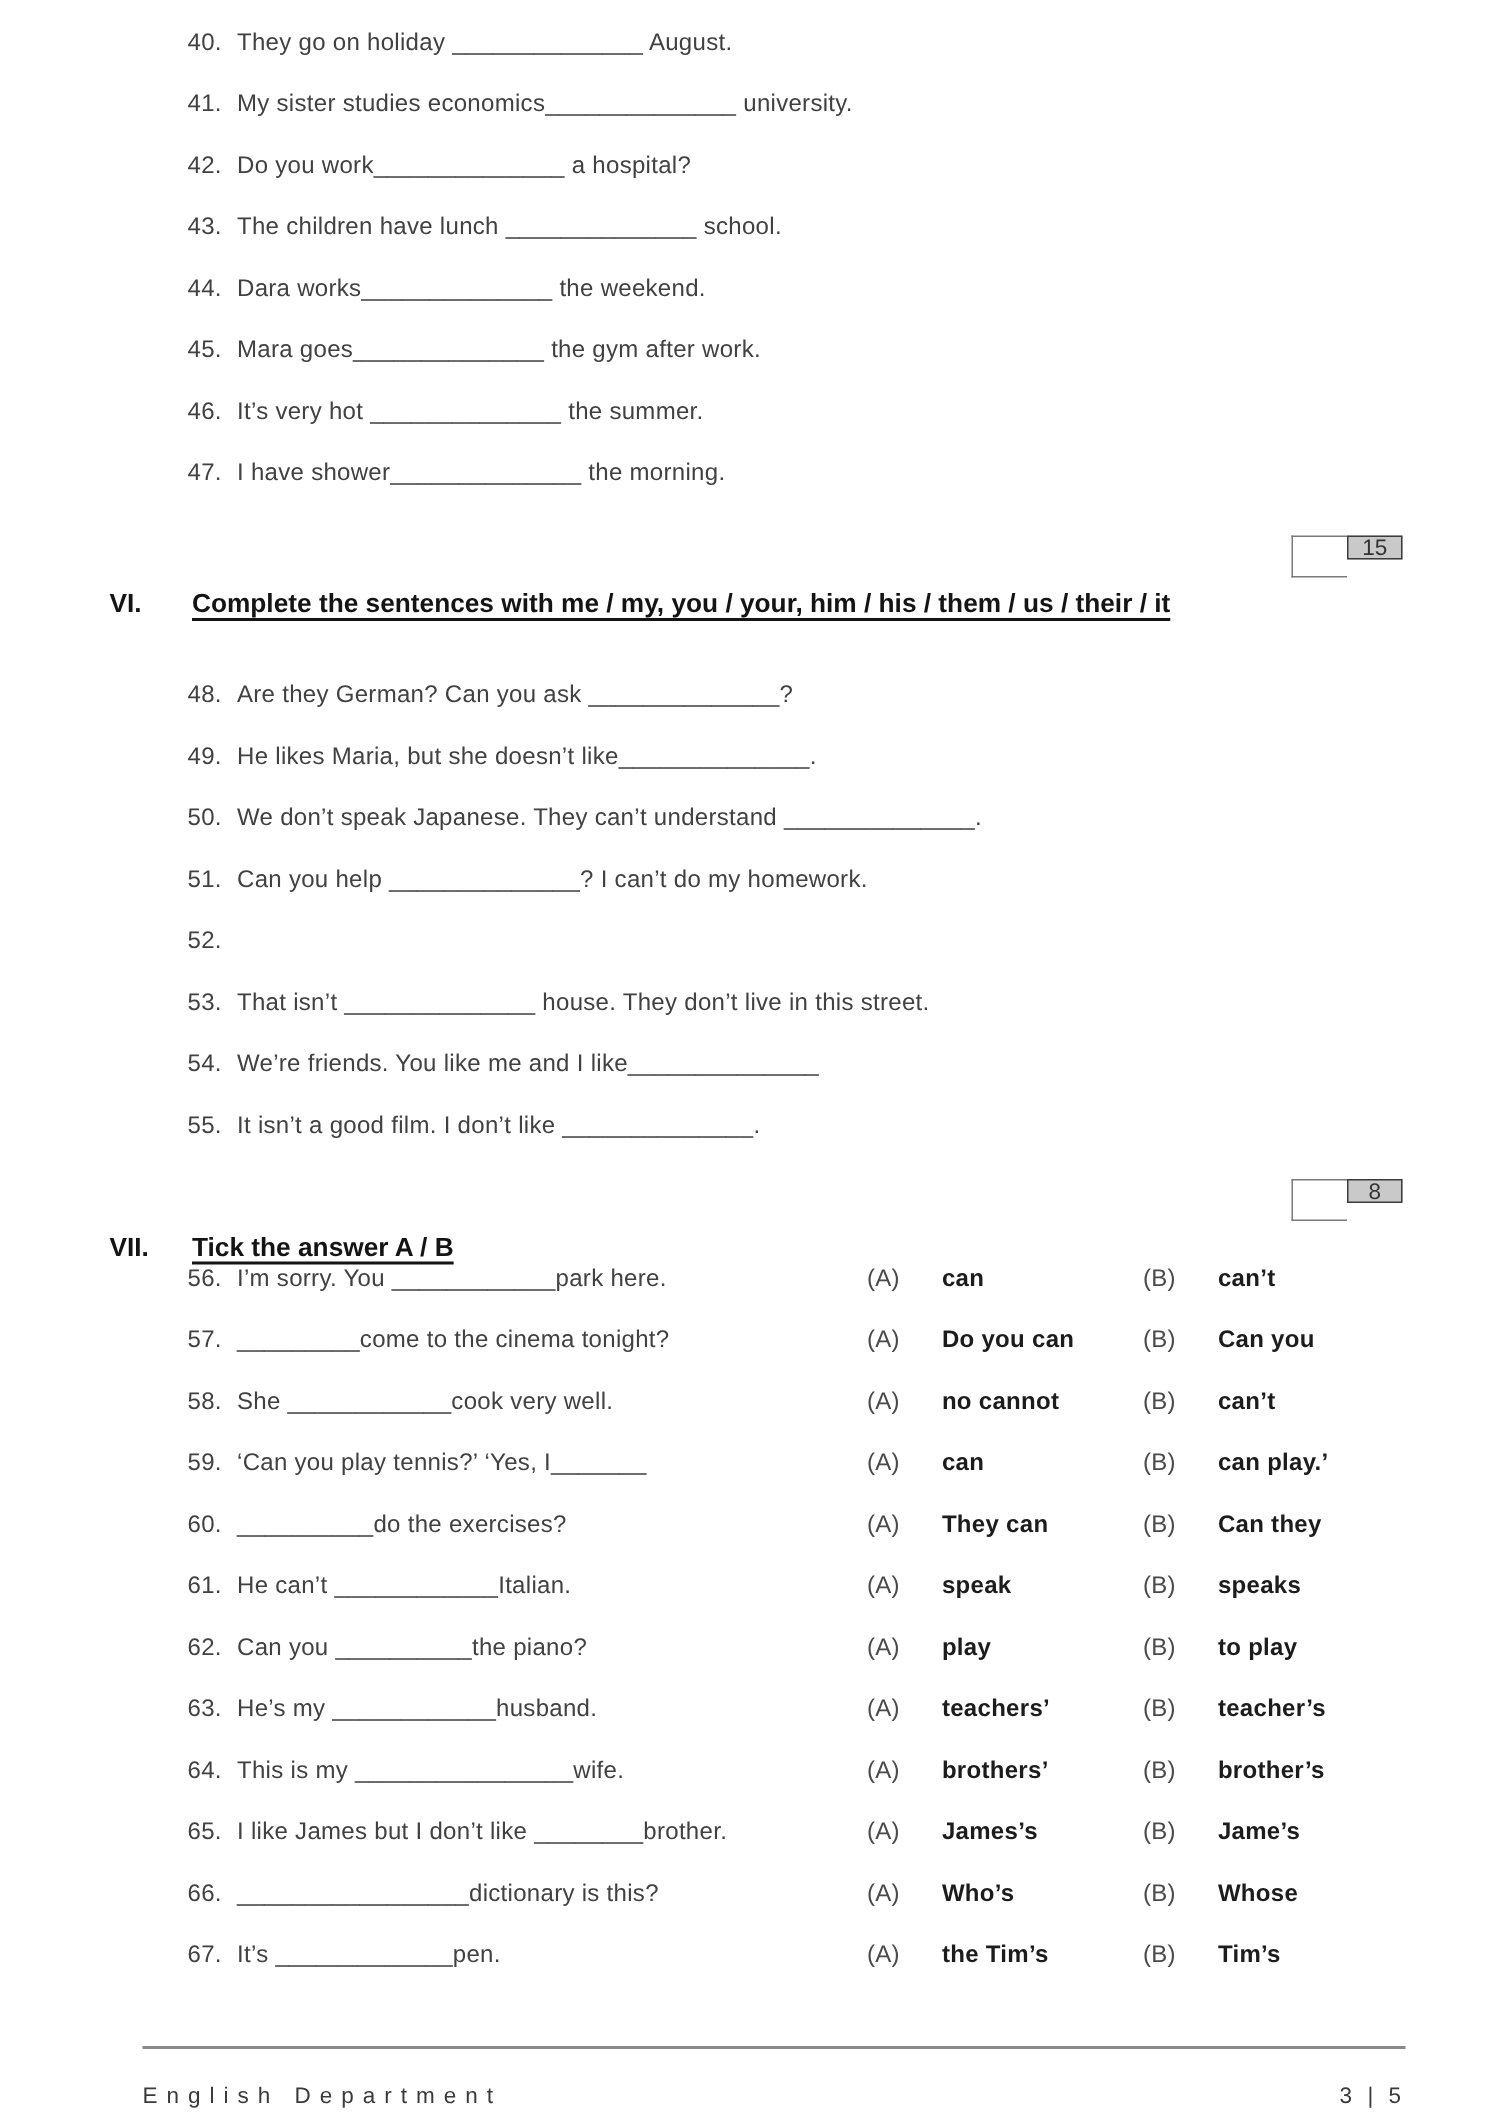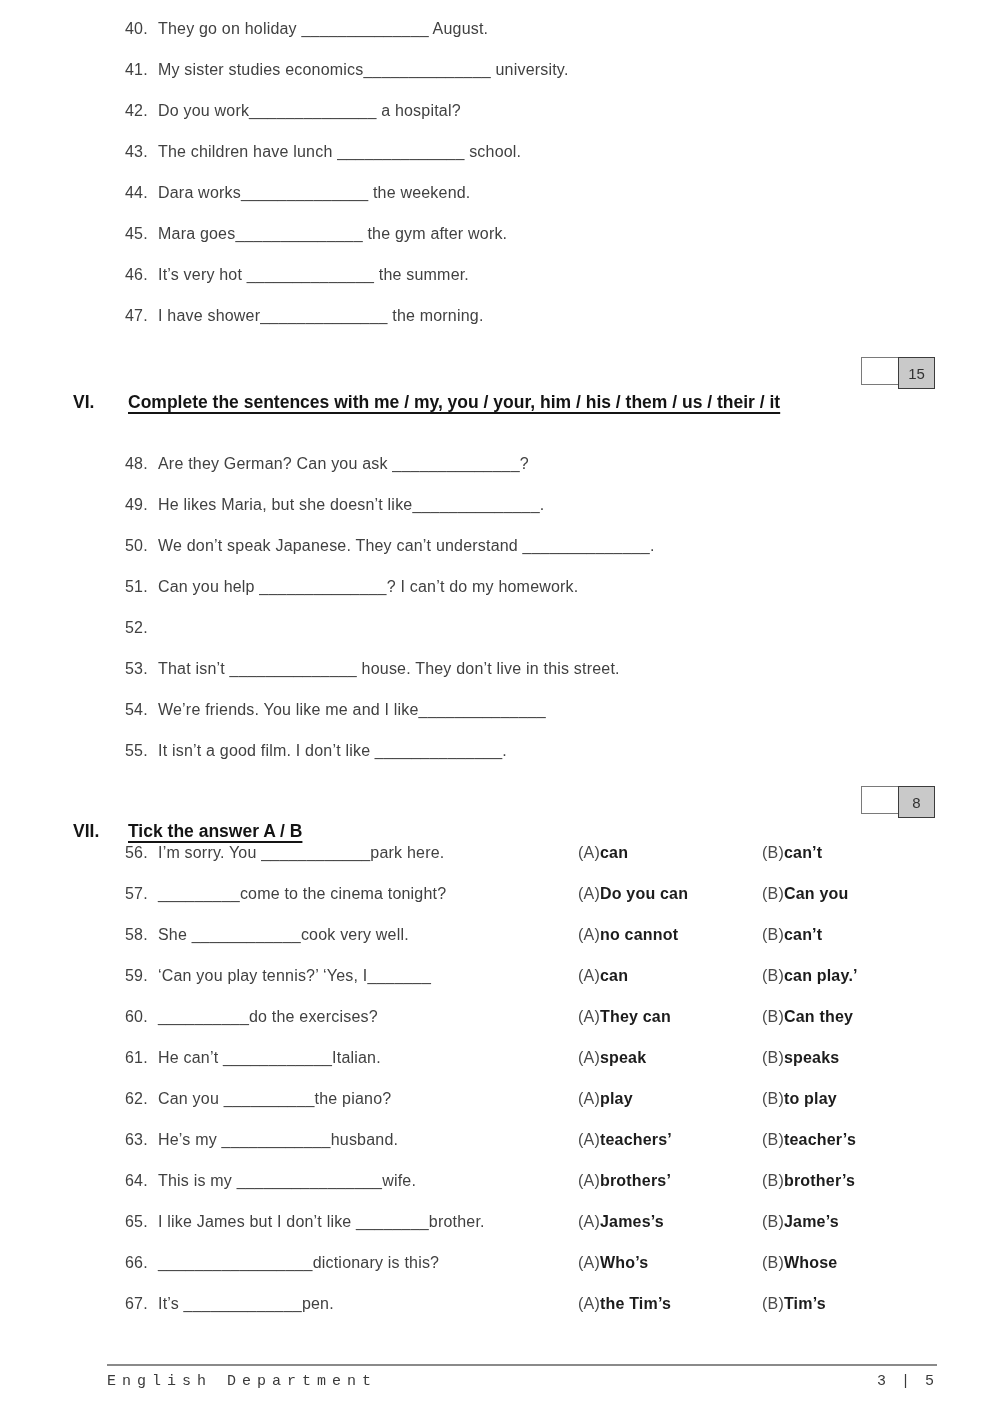--- a/index.html
+++ b/index.html
@@ -39,21 +39,21 @@
   }
   .score-row.first { margin-top:9px; }
   .score-row.second { margin-top:3px; }
   .score-empty {
     width:37px; height:28px;
     background:#ffffff;
     border:1px solid #7a7a7a;
     border-right:none;
   }
   .score-value {
-    width:37px; height:32px;
+    width:37px; height:16px;
     background:#c9c9c9;
     border:1px solid #3c3c3c;
     color:#333333;
     font-size:15px;
     display:flex; align-items:center; justify-content:center;
   }
 
   
   .sec-heading {
     display:flex;
@@ -70,33 +70,32 @@
     text-decoration:underline;
     text-decoration-thickness:2px;
     text-underline-offset:4px;
   }
 
   
   .ab-row .q-text { flex:0 0 420px; overflow:visible; }
   .ab-cell-a { flex:0 0 184px; white-space:nowrap; }
   .ab-cell-b { flex:1 1 auto; white-space:nowrap; }
   .opt-label { color:#4a4a4a; font-weight:normal; }
-  .opt-val   { color:#1c1c1c; font-weight:bold; }
+  .opt-val   { color:#1c1c1c; font-weight:bold;padding-left:28px; }
 
   
   .footer {
     position:absolute;
-    top:1364px; left:107px; right:63px;
+    top:1364px; left:95px; right:63px;
     border-top:2px solid #8a8a8a;
-    padding-top:7px;
+    padding-top:23px;
     display:flex;
     justify-content:space-between;
     font-size:15px;
     color:#3a3a3a;
-    font-family:Liberation Mono, monospace;
   }
   .footer-left  { letter-spacing:6px; }
   .footer-right { letter-spacing:3px;margin-left:24px; }
 </style>
 </head>
 <body>
 
 <div class="page">
 
   <div class="top-qs">

